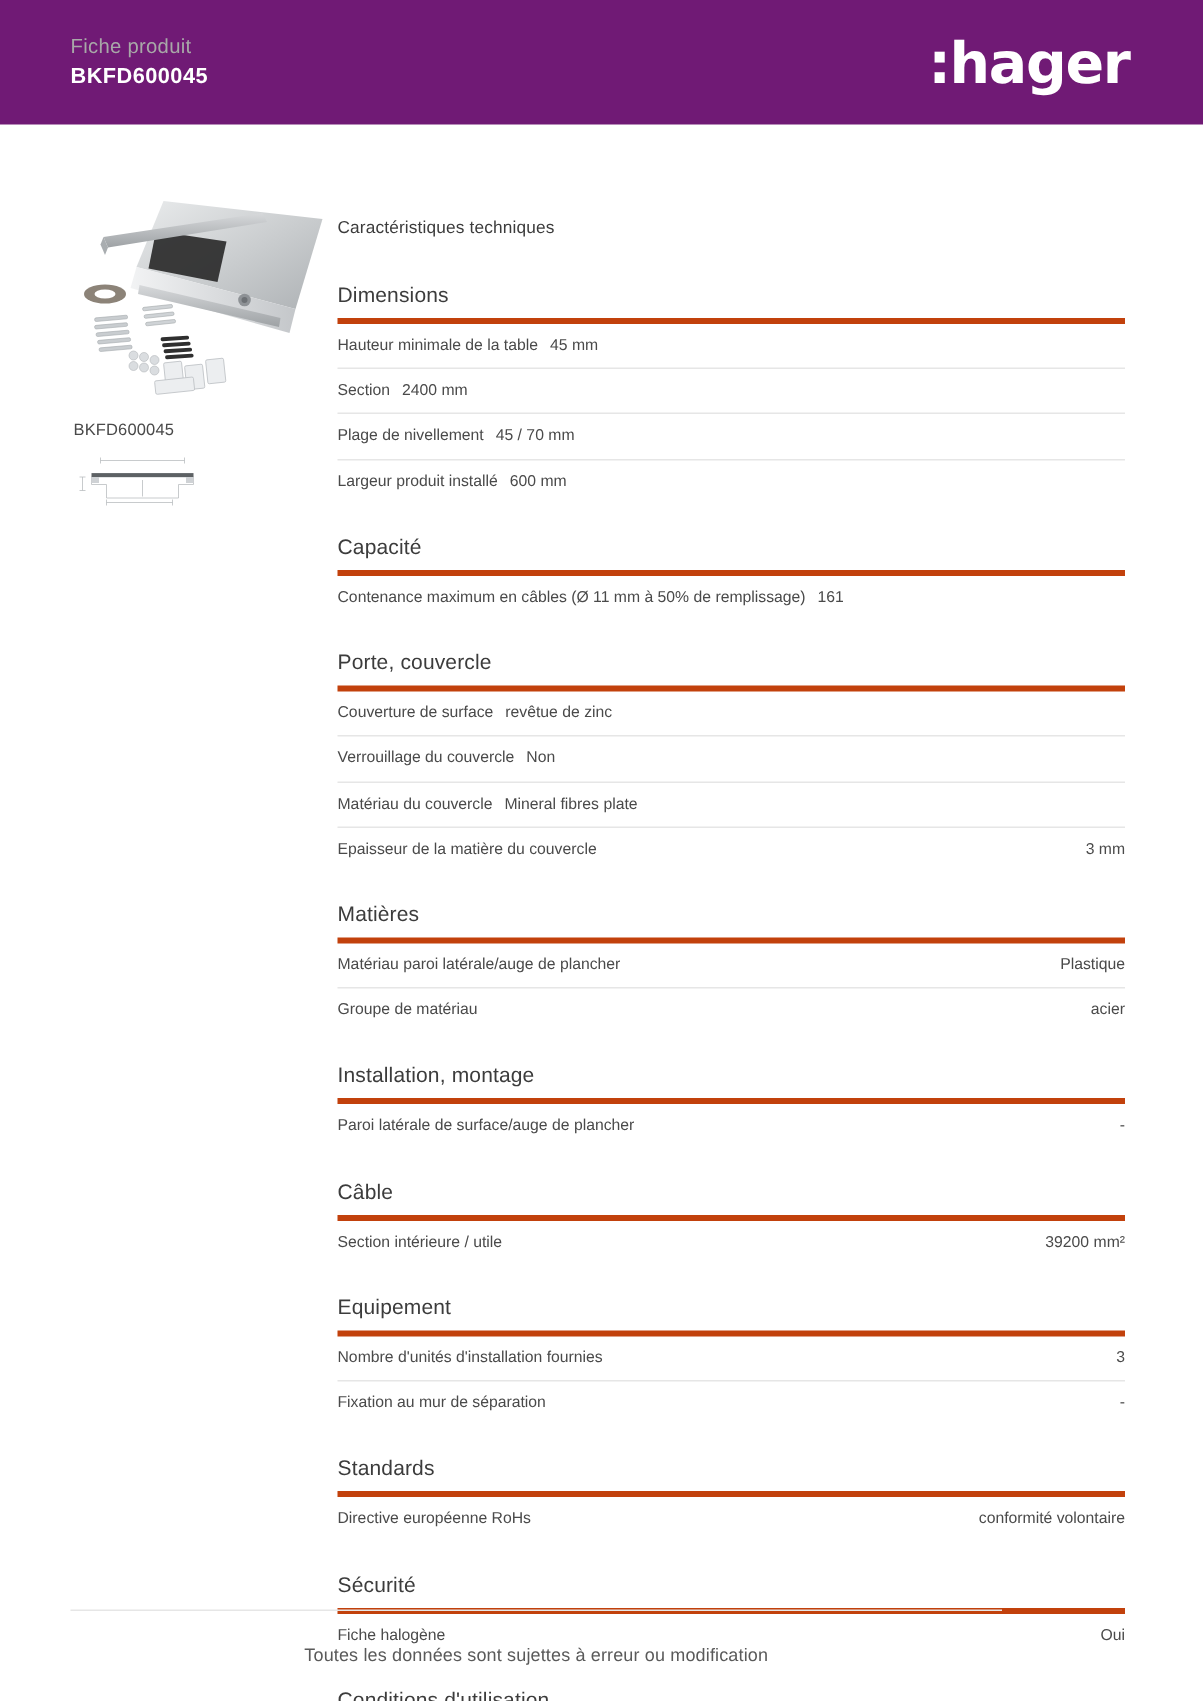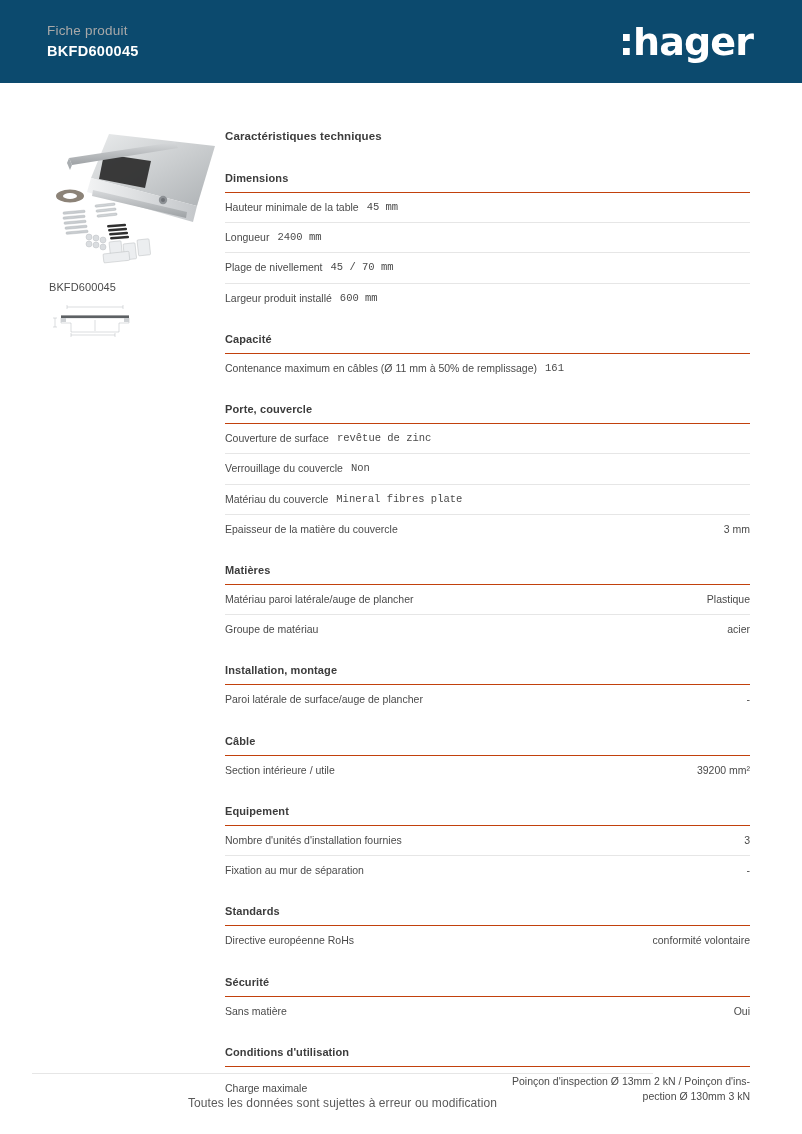--- a/index.html
+++ b/index.html
@@ -13,21 +13,21 @@
     background: #ffffff;
     font-family: "Liberation Sans", "DejaVu Sans", sans-serif;
     color: #4a4a4a;
     overflow: hidden;
     position: relative;
   }
 
   
   .header {
     height: 83px;
-    background: #0c4a6e;
+    background: #701a75;
     position: relative;
     display: flex;
     align-items: center;
     justify-content: space-between;
     padding: 0 49px 0 47px;
     box-sizing: border-box;
   }
   .header-left {
     display: flex;
     flex-direction: column;
@@ -92,33 +92,34 @@
     margin-top: 9px;
     margin-left: 2px;
     width: 104px;
     height: 52px;
   }
   .product-drawing svg { display: block; }
 
   
   .spec-title {
     font-size: 11.5px;
-    font-weight: bold;
+    font-weight: normal;
     color: #3c3c3c;
     letter-spacing: 0.1px;
     margin-bottom: 30px;
+    margin-top: 16px;
   }
   .section { margin-bottom: 20px; }
   .section-heading {
-    font-size: 11px;
-    font-weight: bold;
+    font-size: 14px;
+    font-weight: normal;
     color: #3c3c3c;
     letter-spacing: 0.1px;
     padding-bottom: 8px;
-    border-bottom: 1px solid #c2410c;
+    border-bottom: 4px solid #c2410c;
   }
   .spec-row {
     display: flex;
     align-items: center;
     justify-content: space-between;
     border-bottom: 1px solid #e6e6e6;
     padding: 7px 0 7px 0;
     min-height: 15px;
     font-size: 10.5px;
     line-height: 1.45;
@@ -130,26 +131,26 @@
     max-width: 62%;
   }
   .spec-value {
     color: #4a4a4a;
     text-align: right;
     white-space: pre-line;
   }
   
   .spec-row.inline { justify-content: flex-start; }
   .spec-row.inline .spec-label { padding-right: 0; max-width: none; }
-  .spec-row.inline .spec-value { text-align: left; padding-left: 8px; font-family: Liberation Mono, monospace; }
+  .spec-row.inline .spec-value { text-align: left; padding-left: 8px; }
 
   
   .footer {
     position: absolute;
-    left: 1px;
+    left: 16px;
     bottom: 0;
     width: 683px;
     padding-bottom: 24px;
   }
   .footer-rule {
     height: 1px;
     background: #e6e6e6;
     margin: 0 31px 22px 31px;
   }
   .footer-text {
@@ -284,21 +285,21 @@
   <div class="col-right">
     <div class="spec-title">Caractéristiques techniques</div>
     <div id="sections-root">
         <div class="section">
           <div class="section-heading">Dimensions</div>
           <div class="spec-row inline">
             <div class="spec-label">Hauteur minimale de la table</div>
             <div class="spec-value">45 mm</div>
           </div>
           <div class="spec-row inline">
-            <div class="spec-label">Longueur</div>
+            <div class="spec-label">Section</div>
             <div class="spec-value">2400 mm</div>
           </div>
           <div class="spec-row inline">
             <div class="spec-label">Plage de nivellement</div>
             <div class="spec-value">45 / 70 mm</div>
           </div>
           <div class="spec-row inline">
             <div class="spec-label">Largeur produit installé</div>
             <div class="spec-value">600 mm</div>
           </div>
@@ -368,21 +369,21 @@
         <div class="section">
           <div class="section-heading">Standards</div>
           <div class="spec-row">
             <div class="spec-label">Directive européenne RoHs</div>
             <div class="spec-value">conformité volontaire</div>
           </div>
         </div>
         <div class="section">
           <div class="section-heading">Sécurité</div>
           <div class="spec-row">
-            <div class="spec-label">Sans matière</div>
+            <div class="spec-label">Fiche halogène</div>
             <div class="spec-value">Oui</div>
           </div>
         </div>
         <div class="section">
           <div class="section-heading">Conditions d'utilisation</div>
           <div class="spec-row">
             <div class="spec-label">Charge maximale</div>
             <div class="spec-value">Poinçon d'inspection Ø 13mm 2 kN / Poinçon d'ins-
 pection Ø 130mm 3 kN</div>
           </div>

